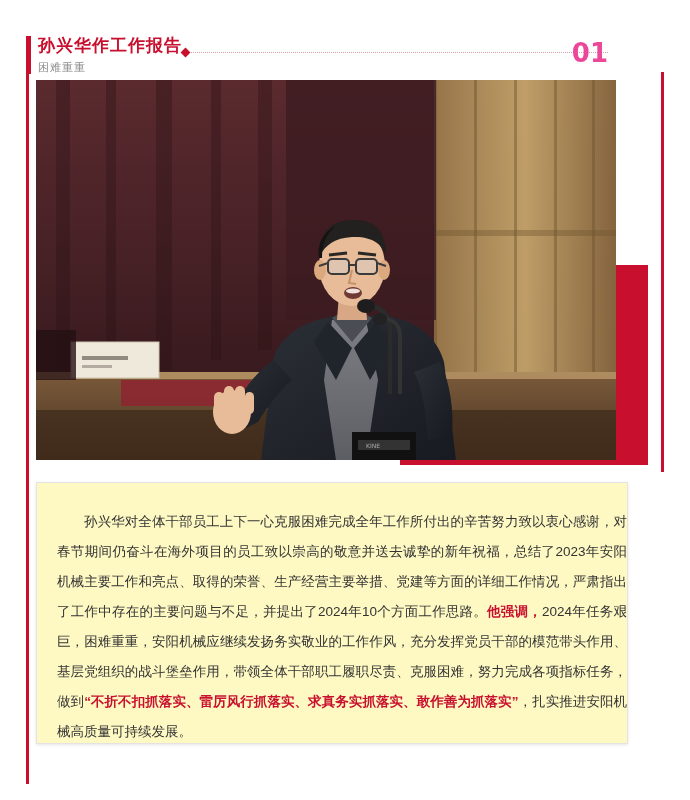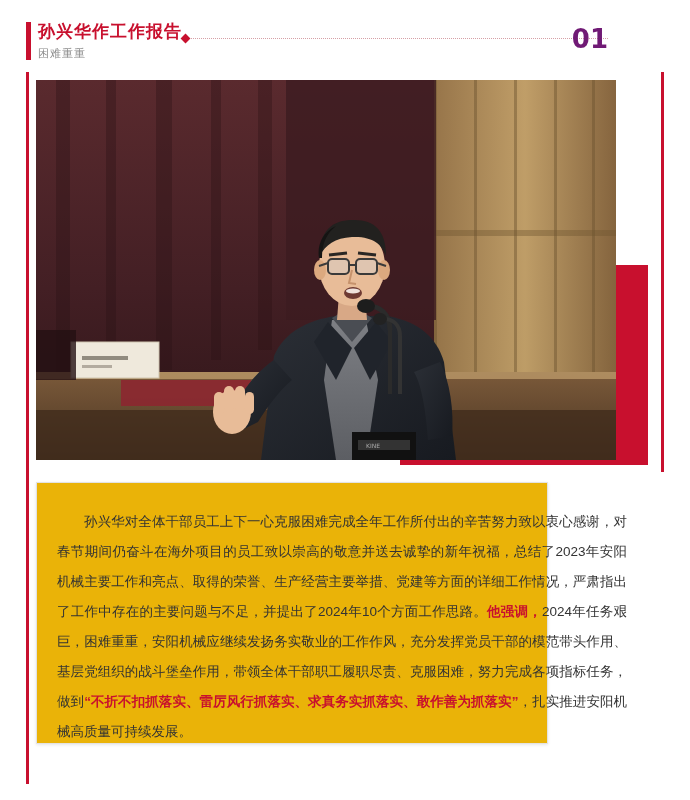--- a/index.html
+++ b/index.html
@@ -19,21 +19,21 @@
     position: relative;
     width: 690px;
     height: 800px;
     background: #ffffff;
   }
 
   
   .header {
     position: absolute;
     left: 0;
-    top: 10px;
+    top: 24px;
     width: 634px;
     height: 52px;
   }
   .header-bar {
     position: absolute;
     left: 26px;
     top: 12px;
     width: 5px;
     height: 38px;
     background: #c8102e;
@@ -71,21 +71,21 @@
     height: 7px;
     background: #c8102e;
     transform: rotate(45deg);
   }
   .header-num {
     position: absolute;
     right: 26px;
     top: 14px;
     font-size: 26px;
     font-weight: bold;
-    color: #701a75;
+    color: #ec4899;
     font-family: "DejaVu Sans", sans-serif;
   }
 
   
   .rail-left {
     position: absolute;
     left: 26px;
     top: 72px;
     width: 3px;
     height: 712px;
@@ -120,23 +120,23 @@
   }
   .photo svg {
     display: block;
   }
 
   
   .text-card {
     position: absolute;
     left: 36px;
     top: 482px;
-    width: 512px;
+    width: 592px;
     height: 262px;
-    background: #eab308;
+    background: #fef9c3;
     border: 1px solid #e3e3e3;
     box-shadow: 0 1px 3px rgba(0,0,0,0.10);
     box-sizing: border-box;
   }
   .text-body {
     position: absolute;
     left: 20px;
     top: 24px;
     width: 570px;
     font-size: 13.5px;

